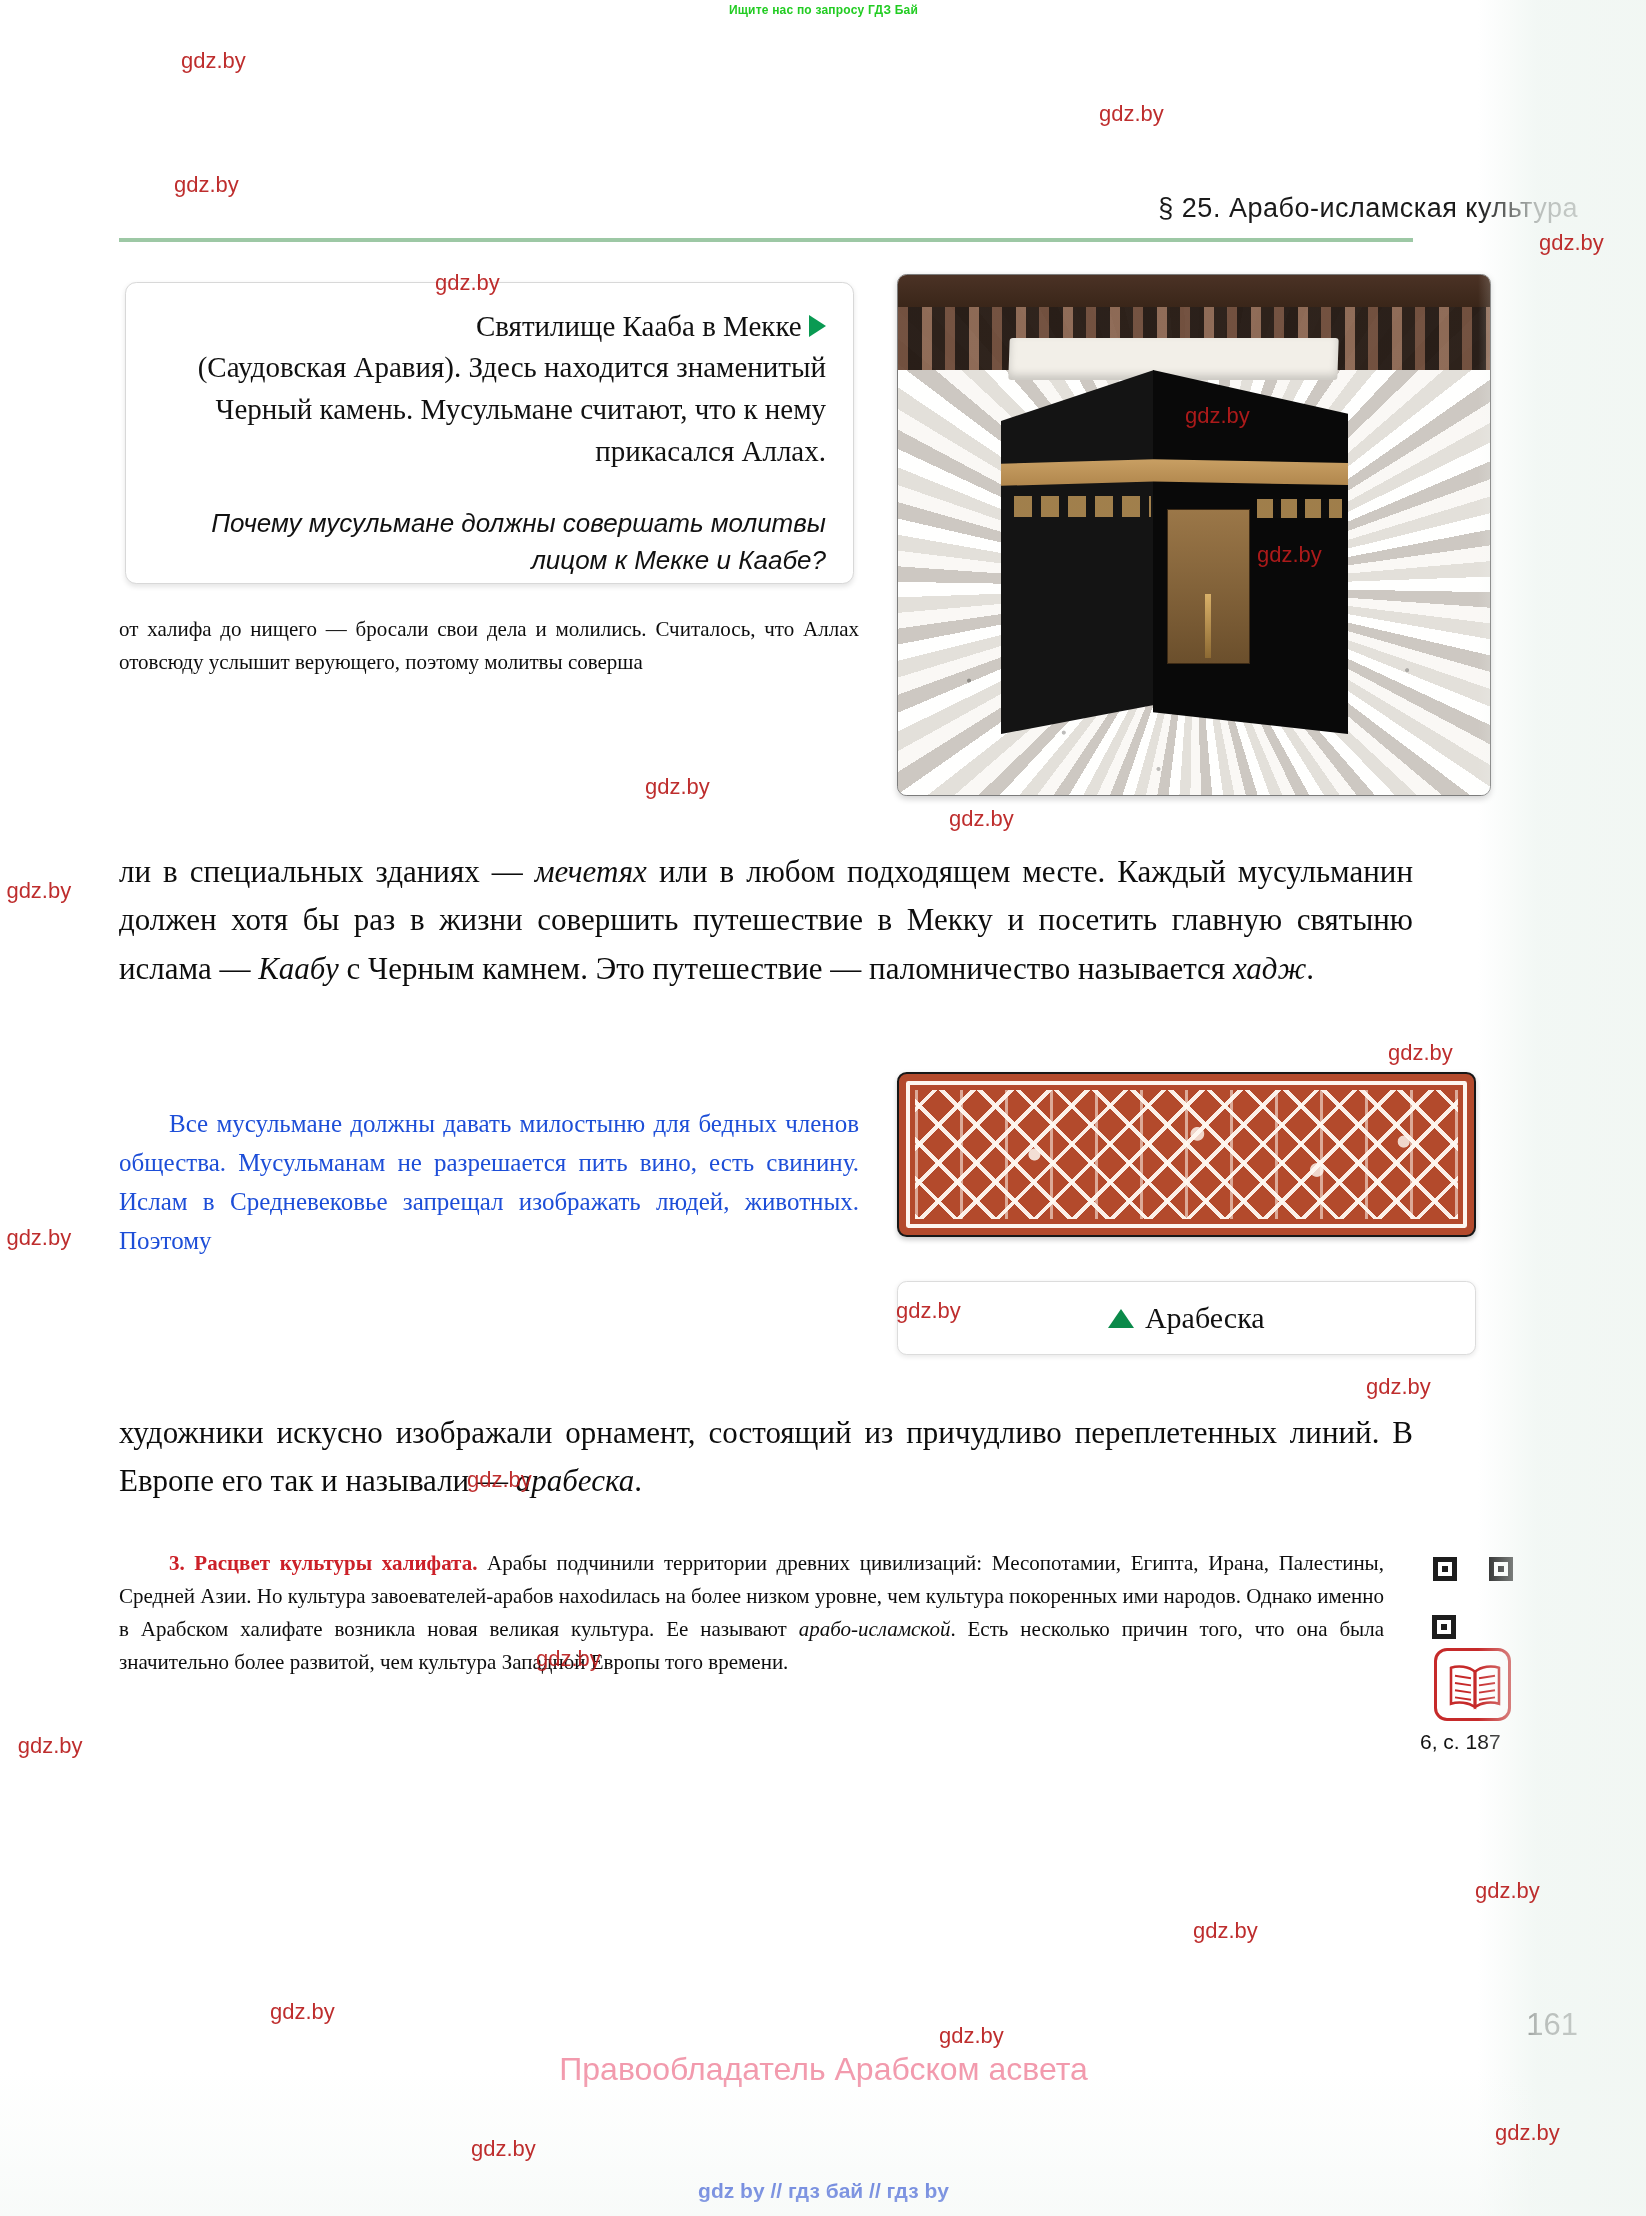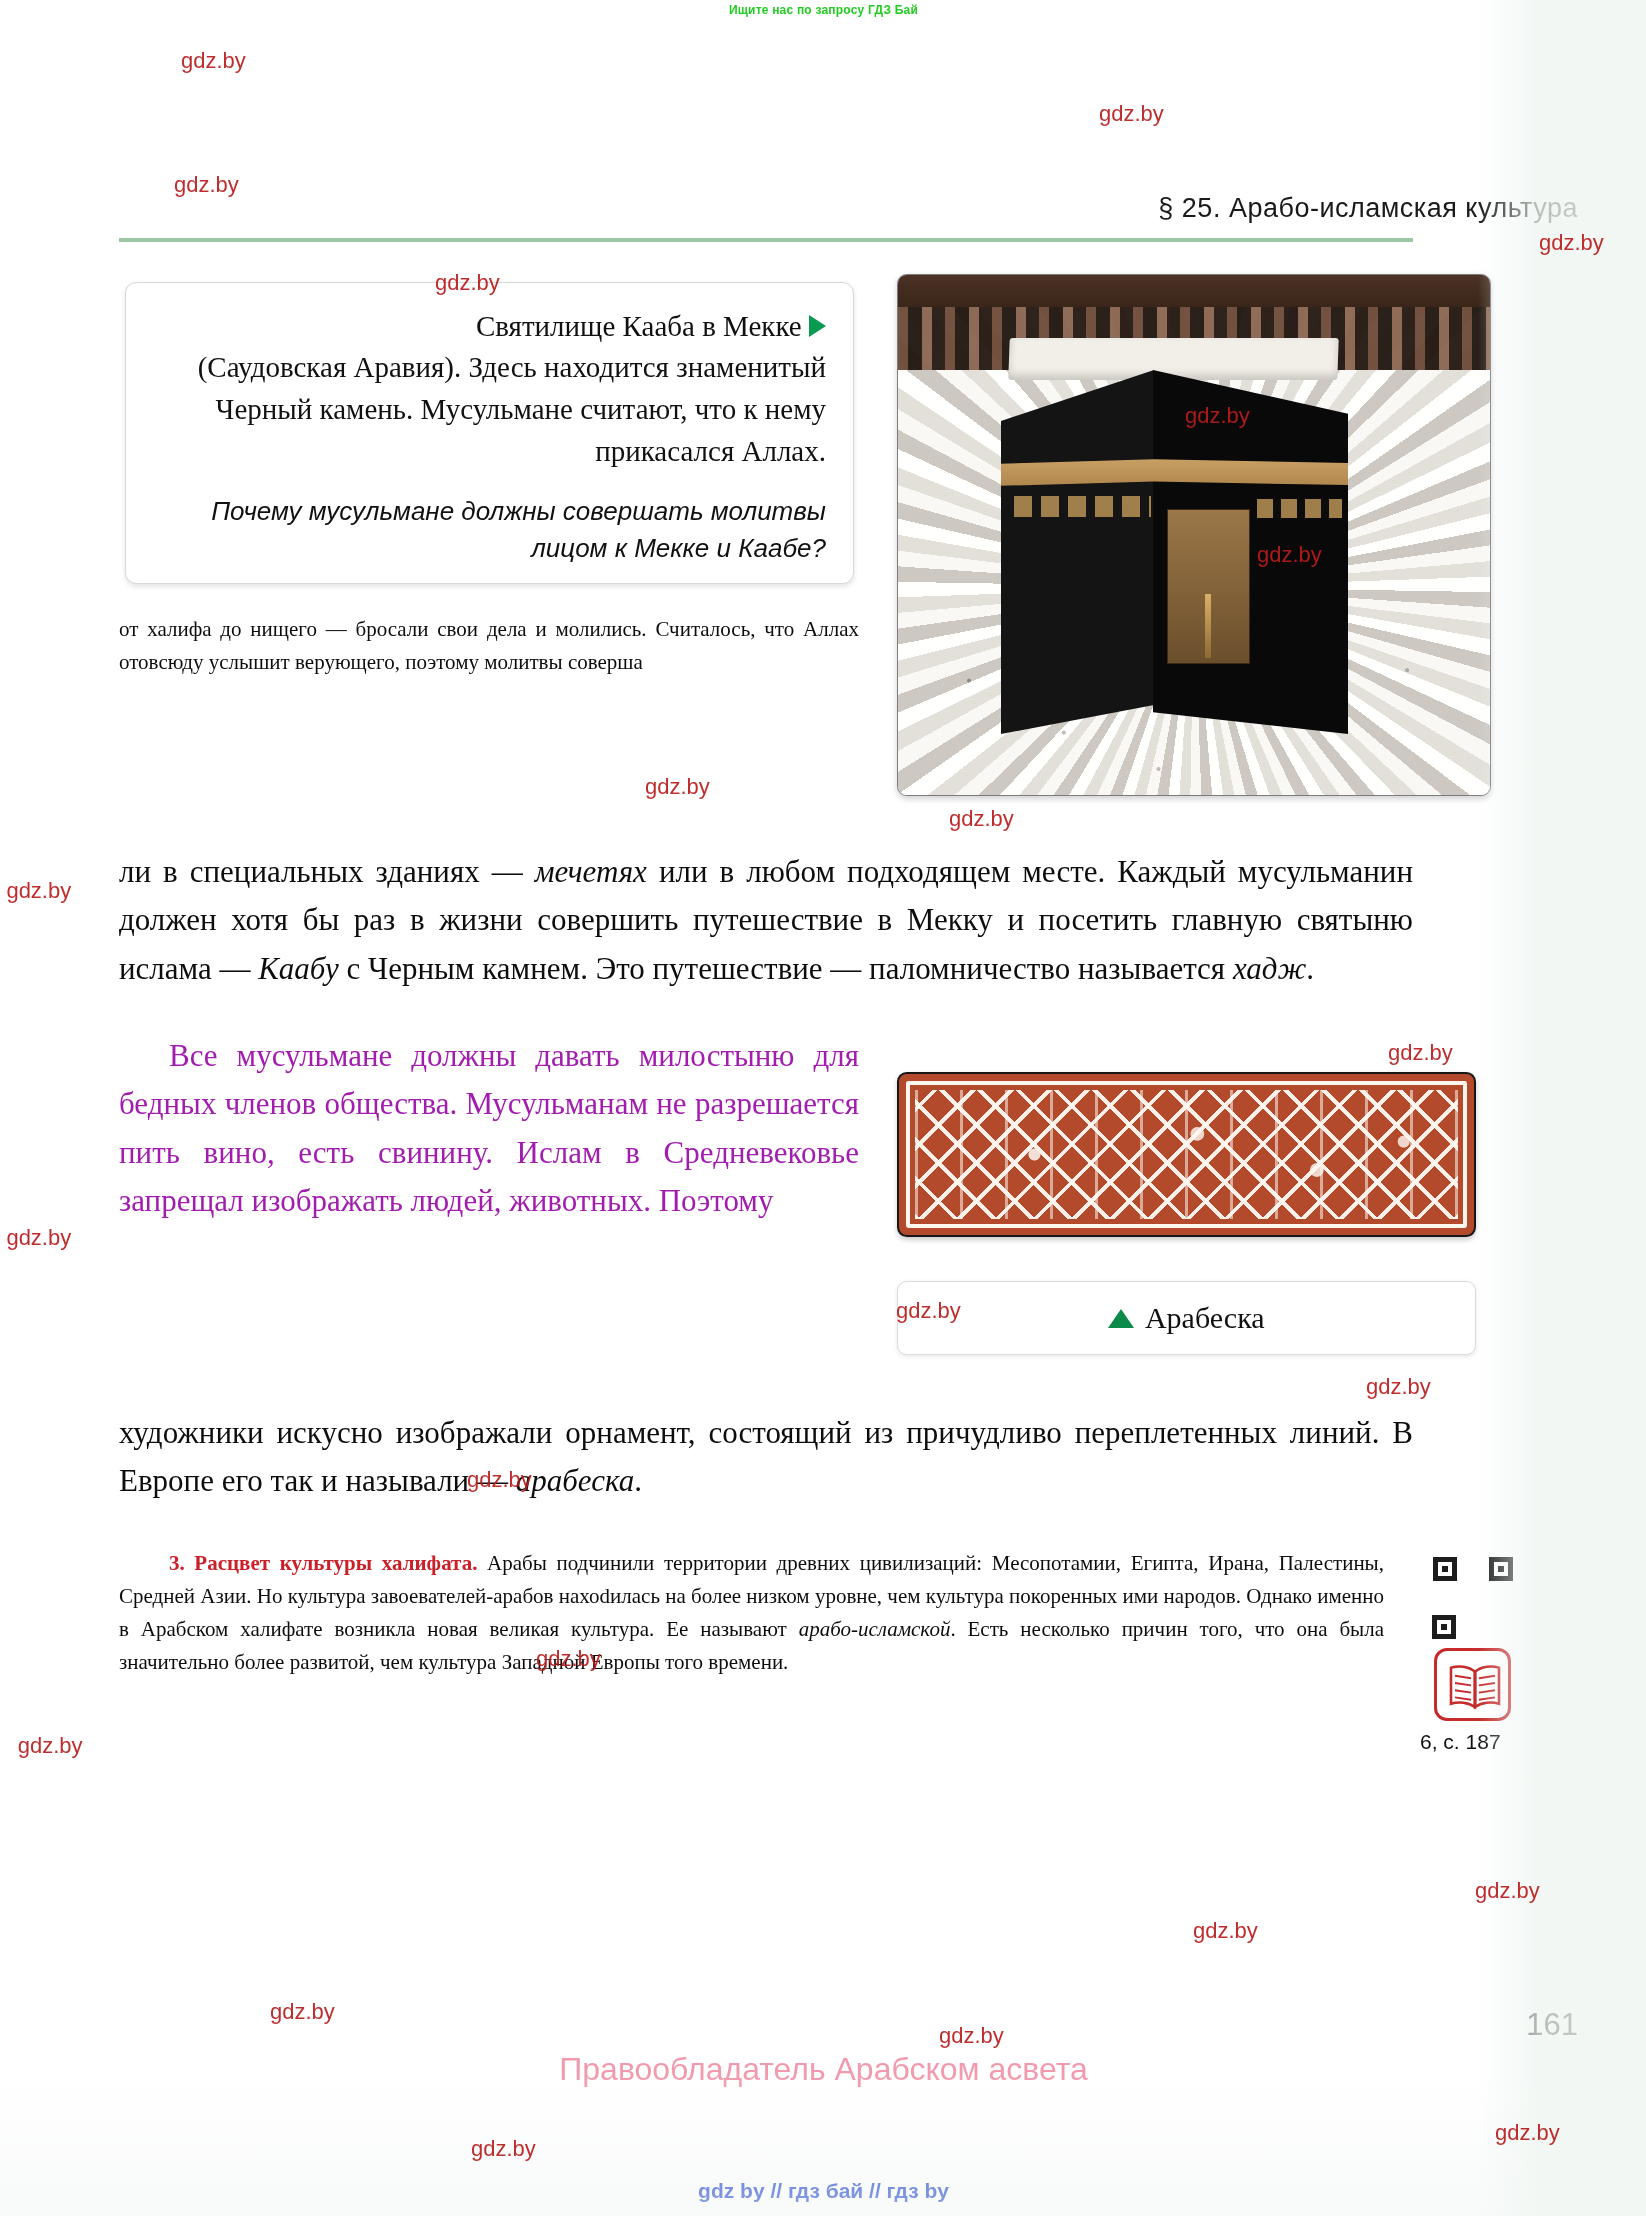--- a/index.html
+++ b/index.html
@@ -30,21 +30,21 @@
 
   
   .infobox{position:absolute;left:125px;top:282px;width:729px;height:302px;
     border:1.6px solid #d8d8d8;border-radius:11.3px;background:#fff;
     box-shadow:0 2.4px 5.6px rgba(0,0,0,.10);box-sizing:border-box;}
   .infobox-inner{padding:22.6px 27px 0 27px;}
   .info-main{font-size:29px;line-height:1.44;color:#111;text-align:right;
     font-family:"Liberation Serif","DejaVu Serif",serif;}
   .tri-right{display:inline-block;width:0;height:0;vertical-align:-1.6px;margin-left:7.3px;
     border-top:11.3px solid transparent;border-bottom:11.3px solid transparent;border-left:17.7px solid #099a52;}
-  .info-q{margin-top:20px;font-size:26px;line-height:1.42;text-align:right;font-style:italic;
+  .info-q{margin-top:32px;font-size:26px;line-height:1.42;text-align:right;font-style:italic;
     font-family:"Liberation Sans","DejaVu Sans",sans-serif;color:#111;}
 
   
   .photo{position:absolute;left:897px;top:274px;width:592px;height:520px;
     border:1.6px solid #7c7c7c;border-radius:9.7px;overflow:hidden;background:#cfcfcf;
     box-shadow:0 2.4px 6.4px rgba(0,0,0,.18);}
   .crowd{position:absolute;inset:0;
     background:
       radial-gradient(circle at 12% 78%,rgba(0,0,0,.30) 0 1.6px,transparent 2.4px),
       radial-gradient(circle at 28% 88%,rgba(0,0,0,.26) 0 1.6px,transparent 2.4px),
@@ -97,22 +97,22 @@
     border:1.6px solid #dcdcdc;border-radius:9.7px;background:#fff;
     box-shadow:0 1.6px 4.8px rgba(0,0,0,.09);display:flex;align-items:center;justify-content:center;
     box-sizing:border-box;}
   .tri-up{width:0;height:0;margin-right:10.5px;
     border-left:13px solid transparent;border-right:13px solid transparent;border-bottom:19.3px solid #0b8a4a;}
   .caption-text{font-size:30px;color:#111;font-family:"Liberation Serif","DejaVu Serif",serif;}
 
   
   .col-left{position:absolute;left:119px;top:613px;width:740px;
     font-size:21px;line-height:1.56;text-align:justify;color:#0d0d0d;}
-  .col-left2{position:absolute;left:119px;top:1032px;width:740px;
-    font-size:31px;line-height:1.56;text-align:justify;color:#a21caf;}
+  .col-left2{position:absolute;left:119px;top:1104px;width:740px;
+    font-size:25px;line-height:1.56;text-align:justify;color:#1d4ed8;}
   .full-a{position:absolute;left:119px;top:848px;width:1294px;
     font-size:31px;line-height:1.56;text-align:justify;color:#0d0d0d;}
   .full-b{position:absolute;left:119px;top:1409px;width:1294px;
     font-size:31px;line-height:1.56;text-align:justify;color:#0d0d0d;}
   .sec3{position:absolute;left:119px;top:1547px;width:1265px;
     font-size:21px;line-height:1.565;text-align:justify;color:#0d0d0d;text-indent:50px;}
   .sec3 .num{color:#cc2028;font-weight:bold;}
   .ital{font-style:italic;}
   .indent{text-indent:50px;}
 

